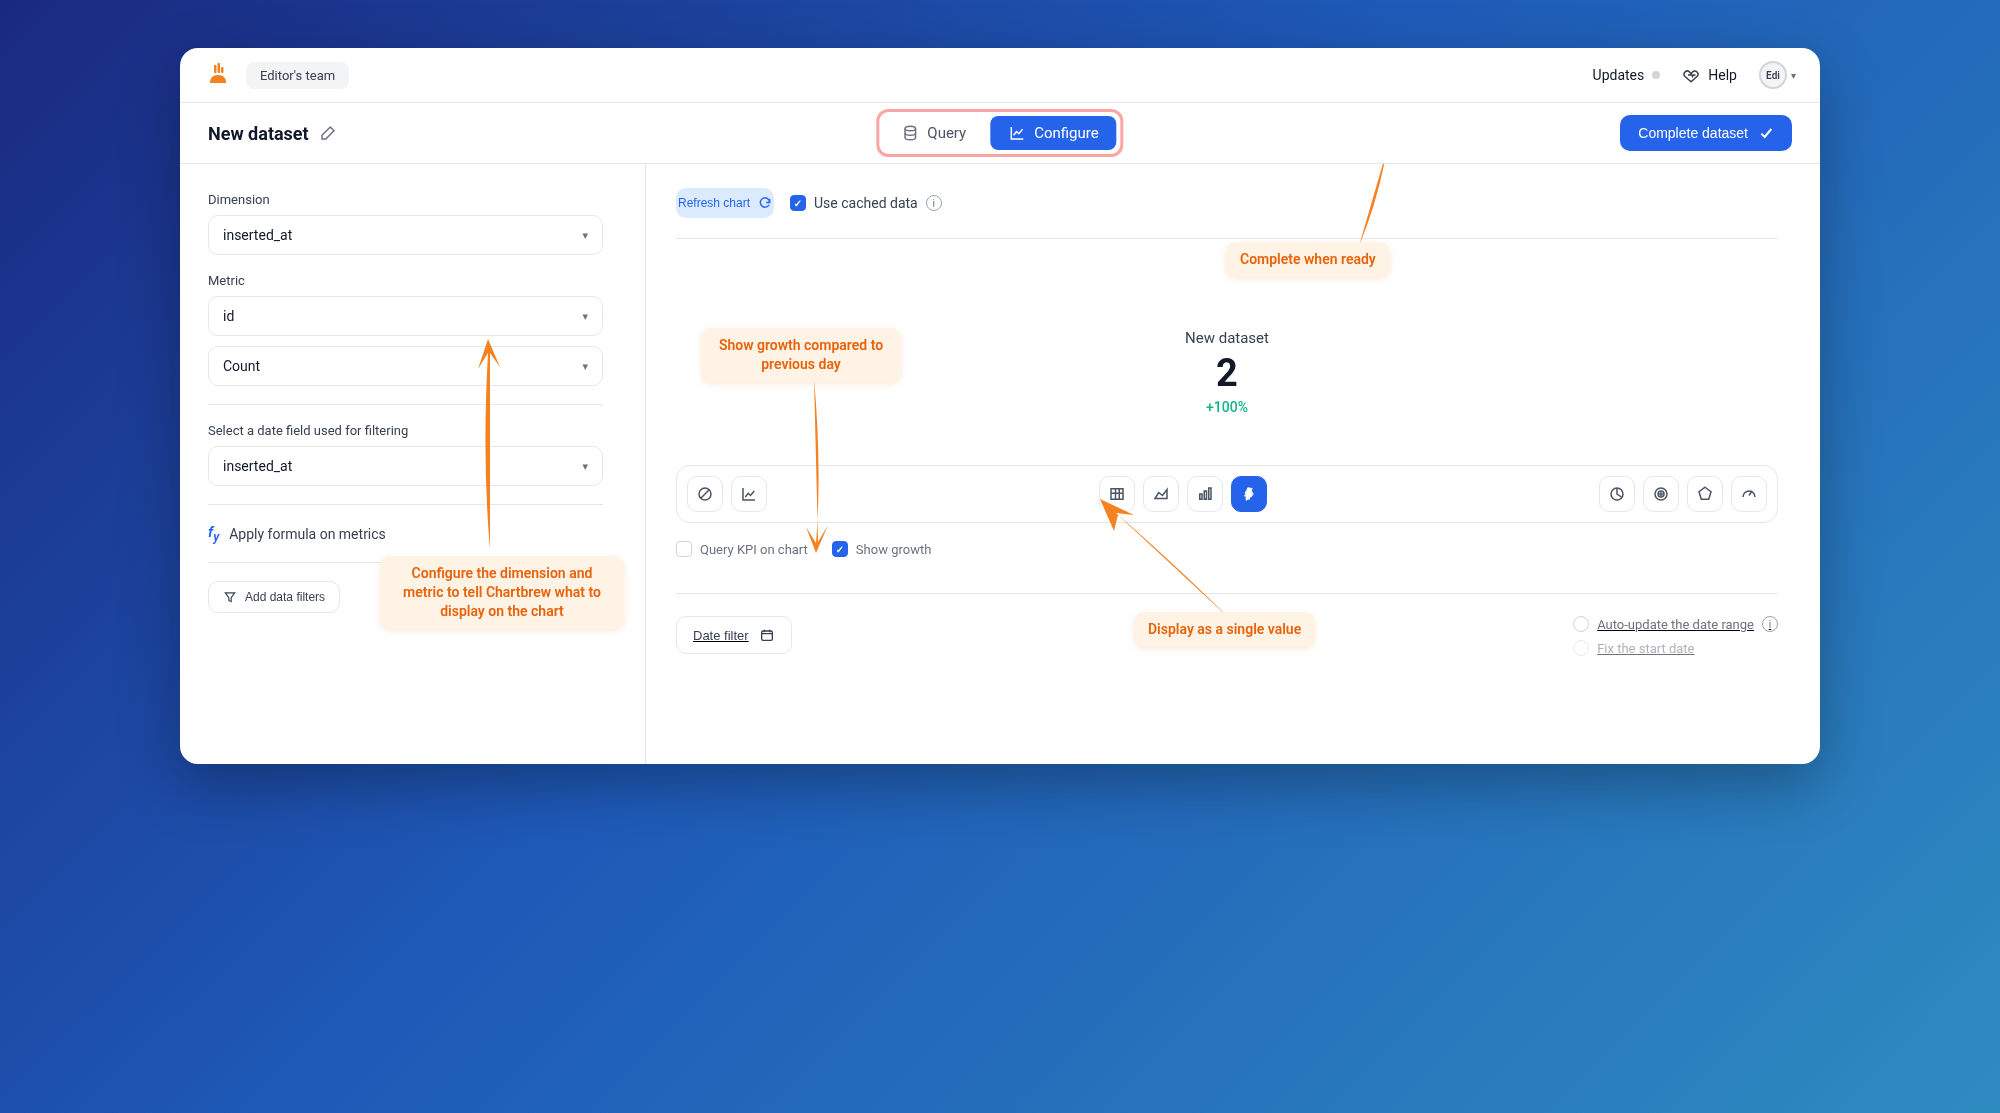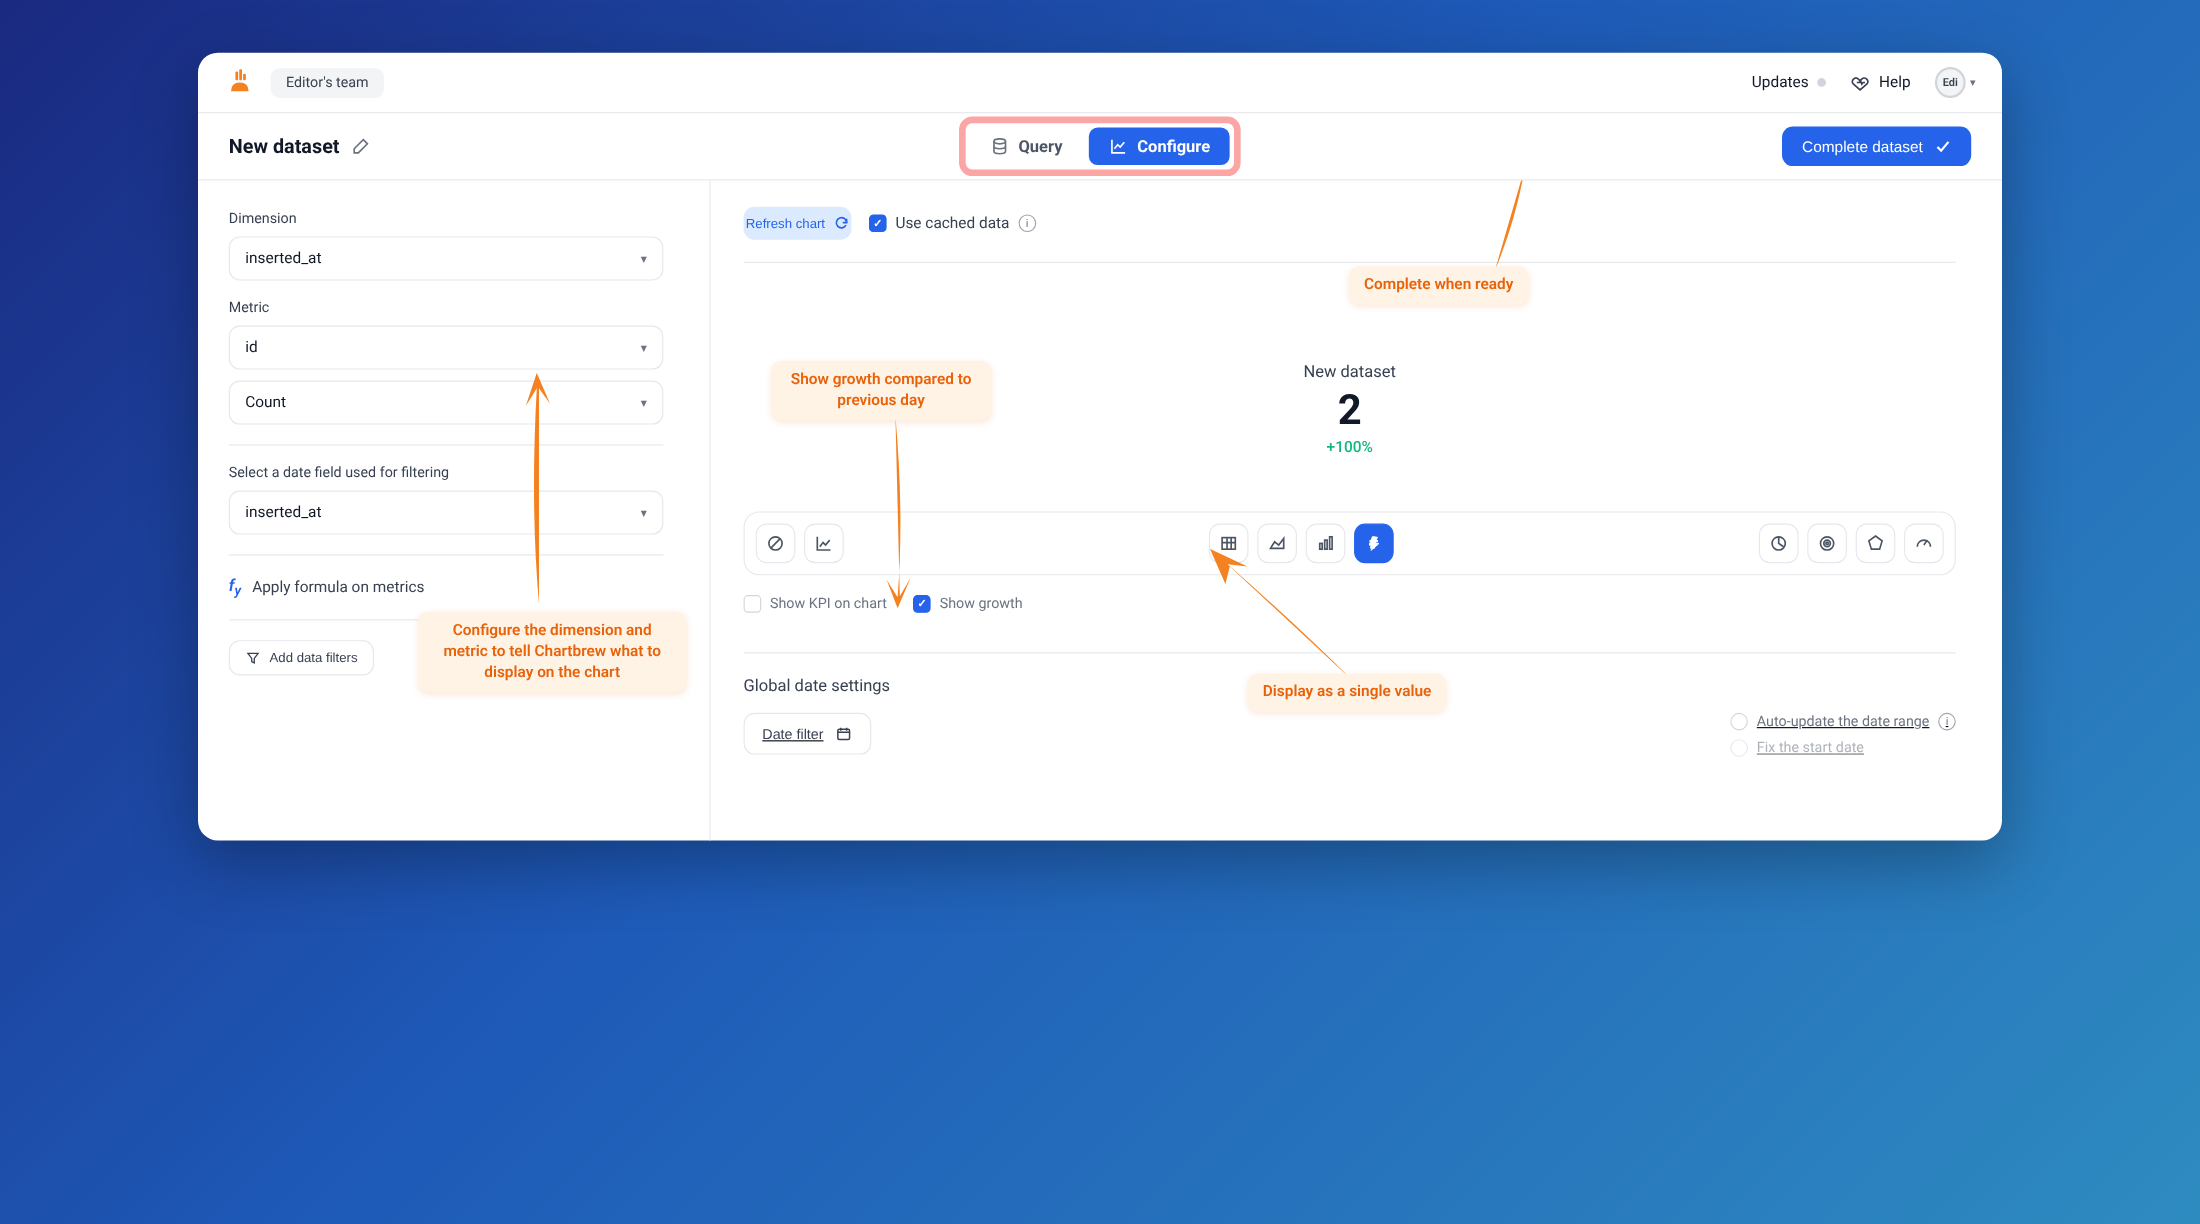--- a/index.html
+++ b/index.html
@@ -64,24 +64,23 @@
 .page-title { font-size: 18px; font-weight: 700; color: #111827; }
 .edit-icon { width: 18px; height: 18px; cursor: pointer; }
 
 .tab-pill-group {
   position: absolute;
   left: 50%;
   transform: translateX(-50%);
   display: flex;
   gap: 6px;
   background: #fff;
-  border: 6px solid #fca5a5;
+  border: 3px solid #fca5a5;
   border-radius: 12px;
   padding: 4px;
-  font-weight: bold;
 }
 .tab-pill {
   display: flex; align-items: center; gap: 8px;
   padding: 8px 18px;
   border-radius: 8px;
   font-size: 15px;
   cursor: pointer;
 }
 .tab-pill.active { background: #2563eb; color: #fff; }
 .tab-pill:not(.active) { color: #4b5563; }
@@ -450,31 +449,30 @@
                 <path d="M4 16 A8 8 0 1 1 20 16"></path>
                 <path d="M12 14 L16 8"></path>
               </svg>
             </div>
         </div>
       </div>
 
       <div class="show-row">
         <div class="show-item">
           <div class="cb"></div>
-          <span>Show KPI on chart</span>
+          <span>Query KPI on chart</span>
         </div>
         <div class="show-item">
           <div class="cb checked"></div>
           <span>Show growth</span>
         </div>
       </div>
 
       <div class="settings-sec">
         <hr class="settings-hr">
-        <div class="subsec-title">Global date settings</div>
         <div class="date-settings-row">
           <button class="date-filter-btn">
             <span>Date filter</span>
             <svg width="16" height="16" viewBox="0 0 24 24" fill="none" stroke="#374151" stroke-width="2">
                 <rect x="4" y="6" width="16" height="14" rx="2"></rect>
                 <path d="M4 10 H20 M8 4 V8 M16 4 V8"></path>
               </svg>
           </button>
           <div class="date-options">
             <div class="radio-row">

